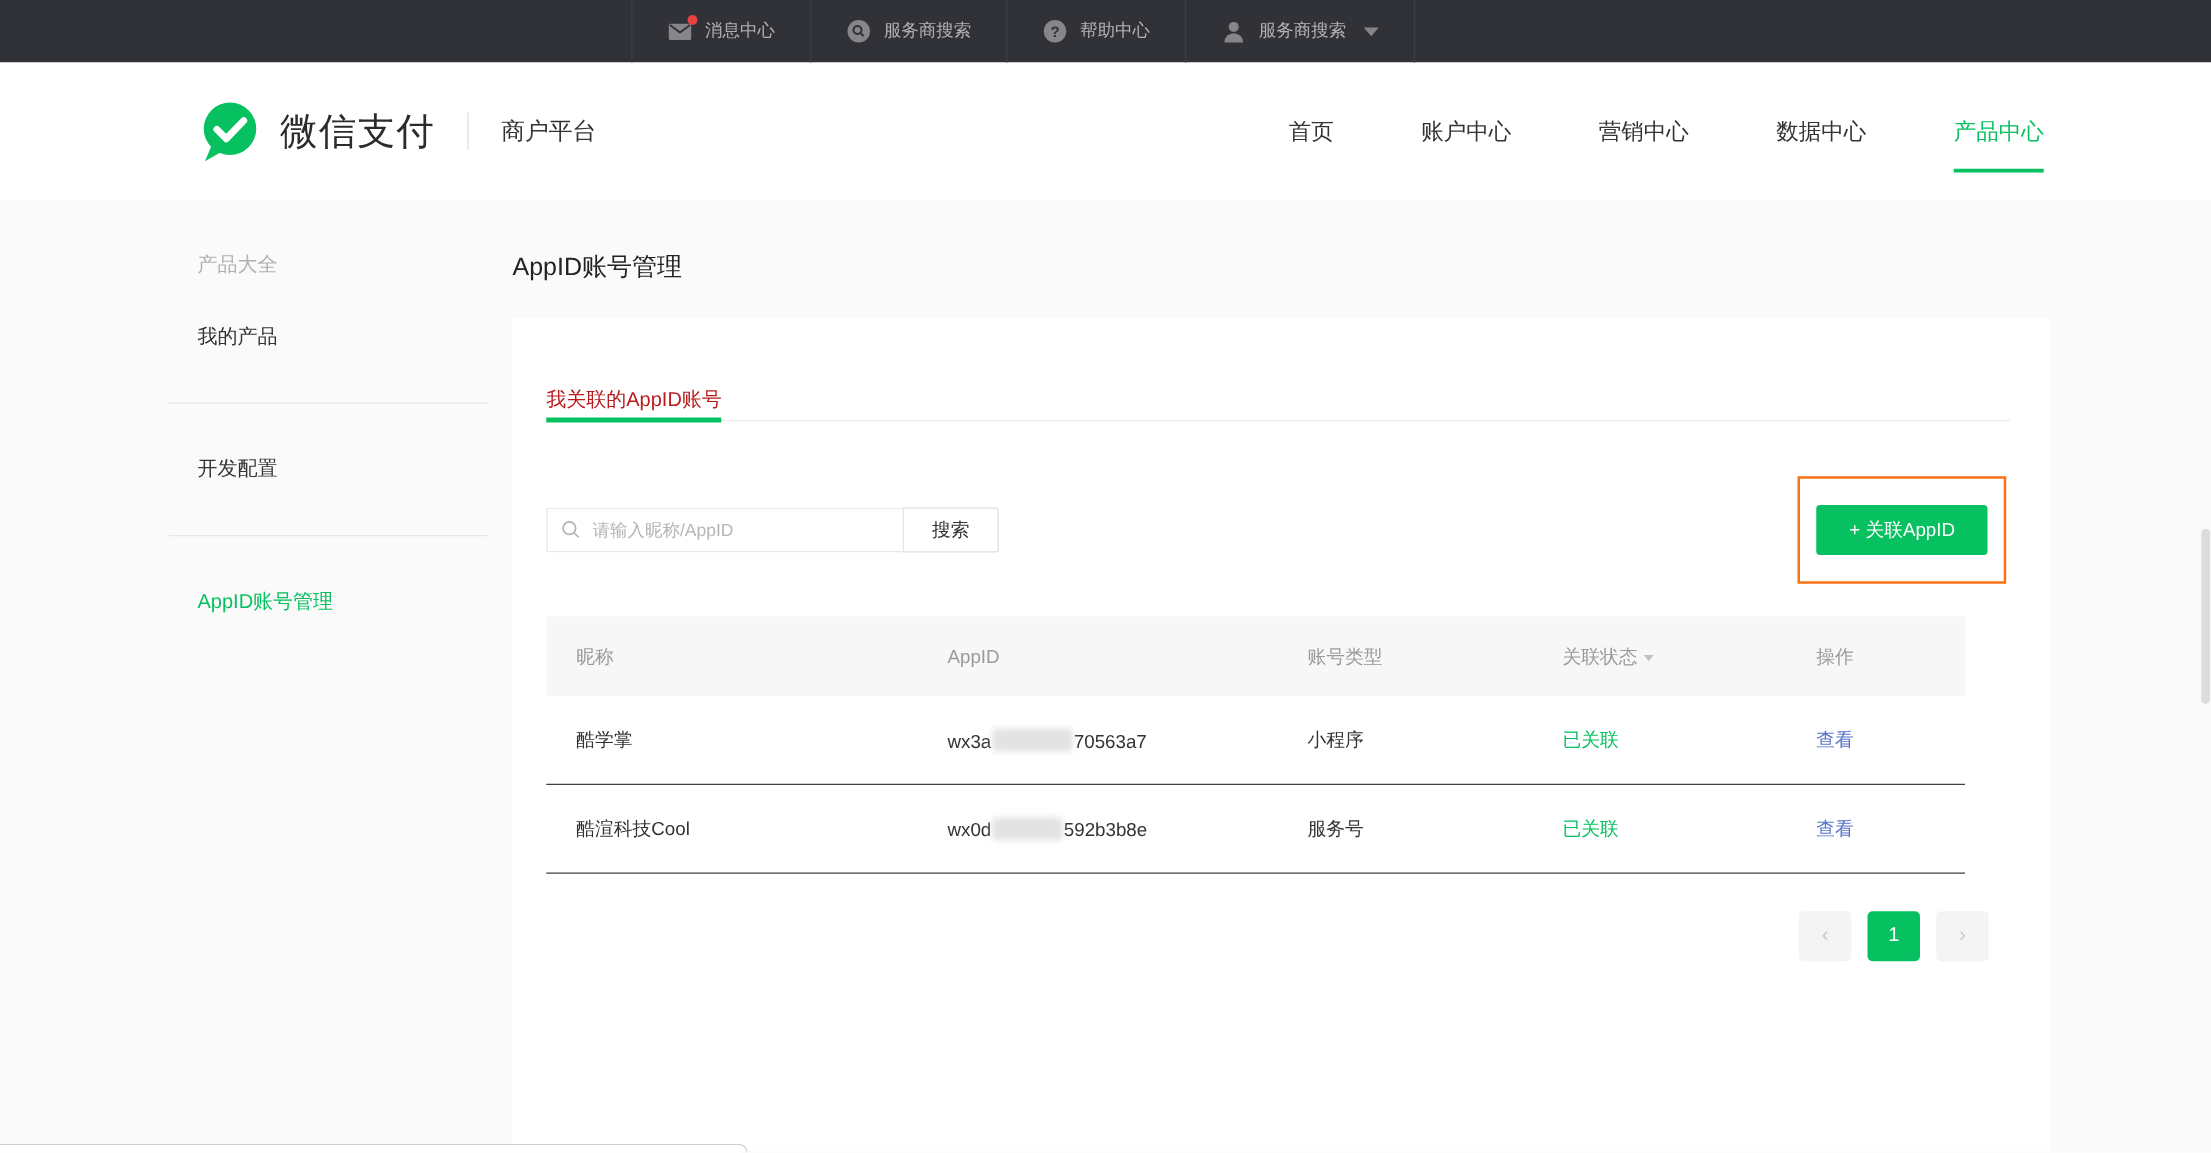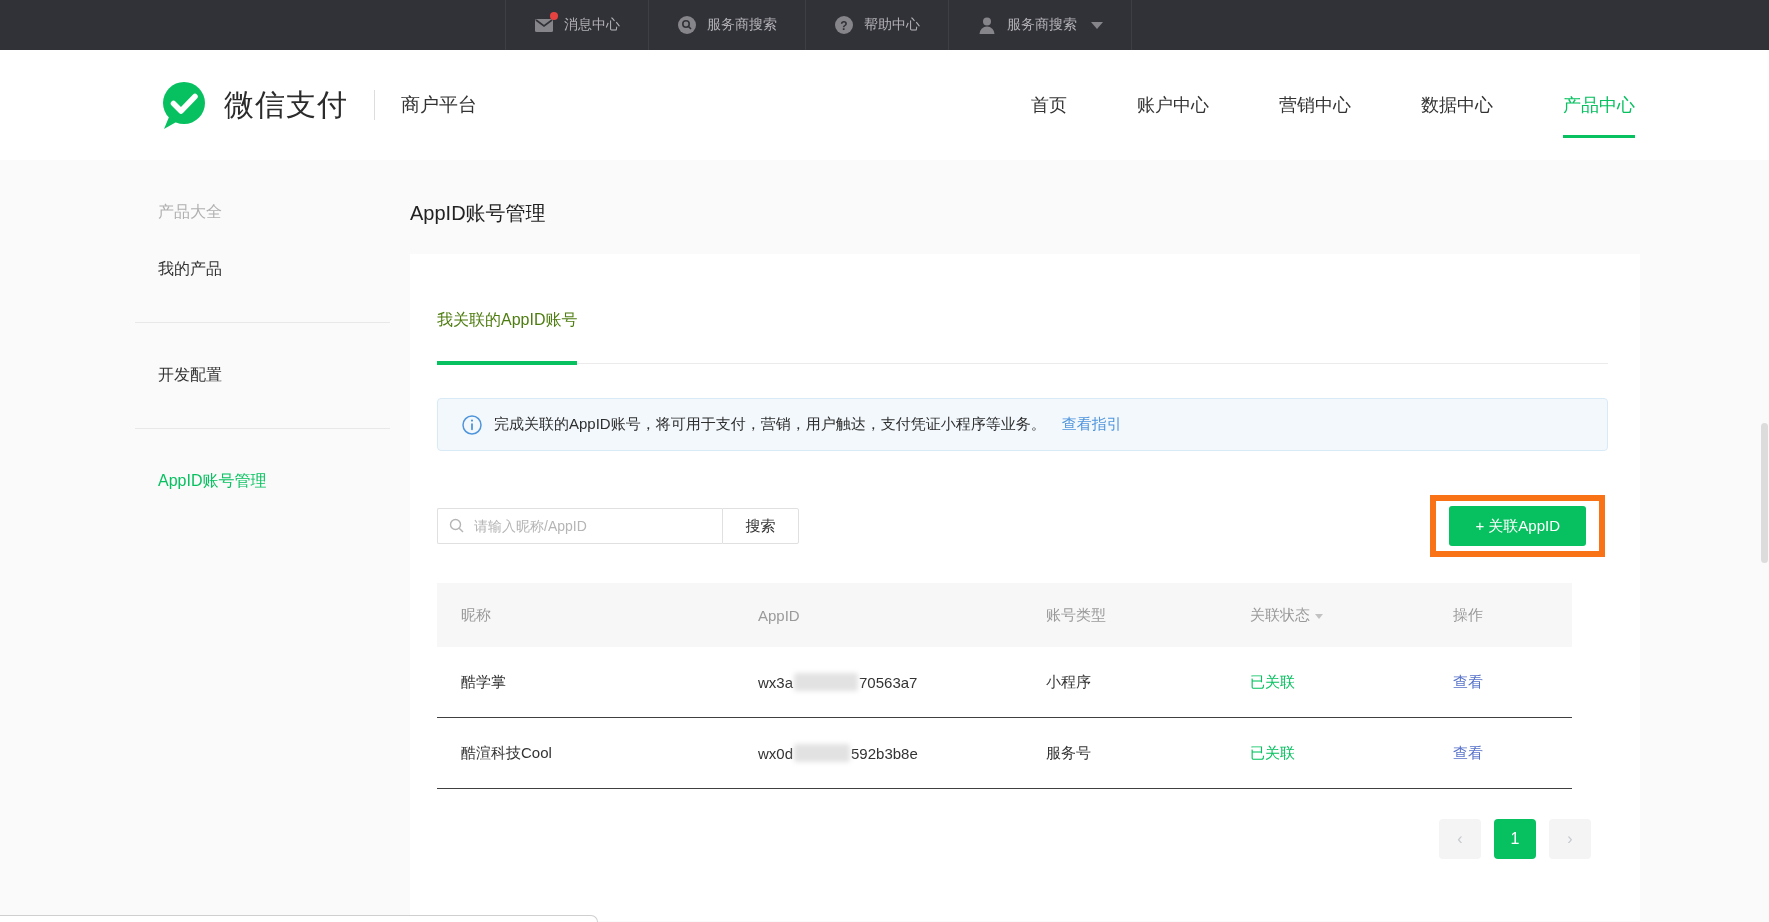--- a/index.html
+++ b/index.html
@@ -35,37 +35,37 @@
   .side-item.active { color:#07c160; }
   .side-divider { height:1px; background:#e8e8e8; margin:42px 20px 42px 135px; }
   .mi-1 { margin-top:0; }
 
   .main-col { width:1359px; }
   .page-title { margin:40px 0 0 0; font-size:20px; font-weight:500; color:#222; }
   .card { margin-top:27px; width:1230px; min-height:667px; background:#fff; padding:56px 32px 0 27px; }
 
   
   .tab-row { border-bottom:1px solid #ebebeb; }
-  .tab { display:inline-block; font-size:16px; color:#4d7c0f; padding-bottom:30px; border-bottom:4px solid #07c160; margin-bottom:-2px; cursor:pointer; }
+  .tab { display:inline-block; font-size:16px; color:#b91c1c; padding-bottom:3px; border-bottom:4px solid #07c160; margin-bottom:-2px; cursor:pointer; }
 
   
   .banner { margin-top:34px; height:53px; background:#f3f8fc; border:1px solid #d9eaf7; border-radius:4px; display:flex; align-items:center; padding:0 24px; }
   .info-icon { width:20px; height:20px; flex:0 0 auto; }
   .banner-text { margin-left:12px; font-size:15px; color:#2e2e2e; }
   .banner-link { margin-left:16px; font-size:15px; color:#4f95dc; cursor:pointer; text-decoration:none; }
 
   
   .toolbar { margin-top:44px; display:flex; align-items:center; justify-content:space-between; }
   .search-group { display:flex; height:36px; }
   .search-box { position:relative; width:285px; height:36px; }
   .search-box svg { position:absolute; left:12px; top:10px; }
   .search-input { width:100%; height:100%; border:1px solid #e0e0e0; border-right:none; border-radius:2px 0 0 2px; padding:0 10px 0 36px; font-size:14px; color:#333; outline:none; background:#fff; }
   .search-input::placeholder { color:#b5b5b5; }
   .search-btn { width:77px; height:36px; border:1px solid #e0e0e0; background:#fff; font-size:15px; color:#333; border-radius:0 2px 2px 0; cursor:pointer; }
-  .annotation-box { border:6px solid #f97316; padding:5px 13px; margin-right:3px; }
+  .annotation-box { border:2px solid #f97316; padding:21px 13px; margin-right:3px; }
   .add-btn { height:40px; padding:0 26px; background:#07c160; border:none; border-radius:3px; color:#fff; font-size:15px; cursor:pointer; display:flex; align-items:center; }
 
   
   .table { margin-top:26px; width:1135px; }
   .t-head { display:flex; background:#f7f7f7; height:64px; align-items:center; }
   .t-row { display:flex; height:71px; align-items:center; border-bottom:1px solid #404040; font-size:15px; color:#333; background:#fff; }
   .t-cell { padding-left:24px; flex:0 0 auto; }
   .c1 { width:297px; } .c2 { width:288px; } .c3 { width:204px; } .c4 { width:203px; } .c5 { width:143px; }
   .t-head .t-cell { font-size:15px; color:#9a9a9a; display:flex; align-items:center; }
   .sort-caret { width:0; height:0; border-left:4px solid transparent; border-right:4px solid transparent; border-top:5px solid #c2c2c2; margin-left:5px; margin-top:3px; }
@@ -163,31 +163,20 @@
 
   <div class="main-col">
     <h1 class="page-title">AppID账号管理</h1>
 
     <div class="card">
 
       <div class="tab-row">
         <span class="tab">我关联的AppID账号</span>
       </div>
 
-      <div class="banner">
-        <span class="info-icon">
-          <svg width="20" height="20" viewBox="0 0 20 20">
-              <circle cx="10" cy="10" r="9" stroke="#4f95dc" stroke-width="1.5" fill="none"></circle>
-              <circle cx="10" cy="5.6" r="1.1" fill="#4f95dc"></circle>
-              <rect x="9.1" y="8.2" width="1.8" height="7" rx="0.9" fill="#4f95dc"></rect>
-            </svg>
-        </span>
-        <span class="banner-text">完成关联的AppID账号，将可用于支付，营销，用户触达，支付凭证小程序等业务。</span>
-        <a class="banner-link">查看指引</a>
-      </div>
 
       <div class="toolbar">
         <div class="search-group">
           <span class="search-box">
             <svg width="16" height="16" viewBox="0 0 16 16">
                 <circle cx="6.5" cy="6.5" r="5" stroke="#b5b5b5" stroke-width="1.4" fill="none"></circle>
                 <line x1="10.2" y1="10.2" x2="14" y2="14" stroke="#b5b5b5" stroke-width="1.4"></line>
               </svg>
             <input class="search-input" type="text" placeholder="请输入昵称/AppID" style="">
           </span>

